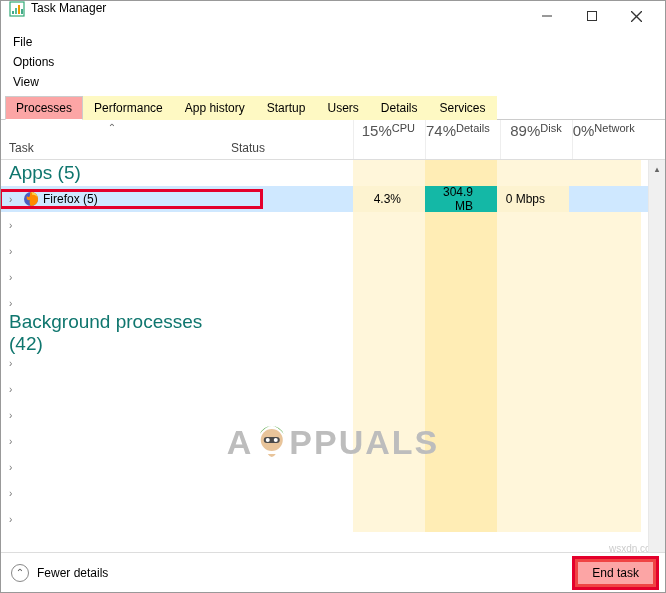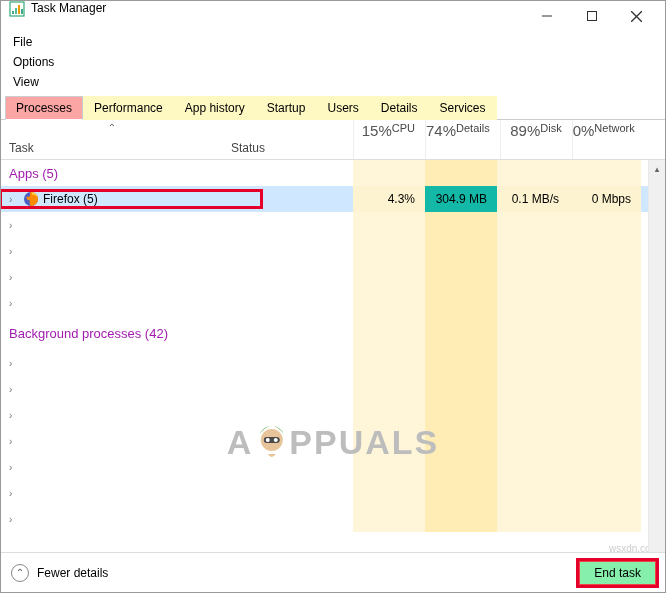--- a/index.html
+++ b/index.html
@@ -84,42 +84,42 @@
 .scroll-down{position:absolute;bottom:0;width:100%;}
 .rows { position:absolute; left:0; right:17px; top:0;}
 .row {
   display: flex;
   height: 26px;
   align-items: center;
   font-size: 12px;
 }
 .row .c-name { flex:0 0 222px; padding-left: 8px; display:flex; align-items:center; gap:4px;}
 .row .c-status { flex:0 0 130px;}
-.row .c-num { flex:0 0 72px; text-align:right; padding-right:10px; height:100%; display:flex; align-items:center; justify-content:flex-end;}
-.group-header { color:#a21caf; font-size:13px; padding: 6px 0 6px 10px; height:30px; display:flex; align-items:center;}
+.row .c-num { flex:0 0 72px; text-align:right; padding-right:24px; height:100%; display:flex; align-items:center; justify-content:flex-end;}
+.group-header { color:#0f766e; font-size:19px; padding: 6px 0 6px 10px; height:30px; display:flex; align-items:center;}
 .chev { color:#777; font-size:10px; width:10px; display:inline-block;}
 .tint-low{background:#fff6da;}
 .tint-med{background:#ffedb5;}
 .tint-sel-low{background:#fdf3d0;}
 .tint-sel-med{background:#14b8a6;}
 .row.selected{background:#cfe8ff;}
 .row.selected .c-name,.row.selected .c-status{background:#cfe8ff;}
 .red-box{outline:3px solid #e4002b; outline-offset:-1px;}
 .firefox-icon{width:16px;height:16px;}
 .footer{
   position:absolute; left:0; right:0; bottom:0;
   height:40px; border-top:1px solid #ddd;
   display:flex; align-items:center; justify-content:space-between;
   padding:0 8px 0 10px;
   background:#fff;
 }
 .fewer{display:flex;align-items:center;gap:8px;}
 .fewer .circ{width:18px;height:18px;border:1px solid #888;border-radius:50%;display:flex;align-items:center;justify-content:center;font-size:10px;color:#555;}
 .end-task{
-  border:2px solid #ef4444; background:#86efac; padding:4px 14px; font-size:12px;text-align:right;
+  border:4px solid #ef4444; background:#fca5a5; padding:4px 14px; font-size:12px;text-align:right;
 }
 .watermark{
   position:absolute; left:50%; top:260px; transform:translateX(-50%);
   font-size:34px; font-weight:700; color:#bdbdbd; letter-spacing:2px;
   pointer-events:none; display:flex; align-items:center;
 }
 .wm-head{width:44px;height:44px;margin:0 -4px;}
 .credit{position:absolute;right:6px;bottom:44px;font-size:10px;color:#ccc;}
 </style>
 </head>
@@ -212,21 +212,20 @@
         <svg class="firefox-icon" viewBox="0 0 16 16">
           <circle cx="8" cy="8" r="7" fill="#4a5fc1"></circle>
           <path d="M8 1 C12 1 15 4 15 8 C15 12 12 15 8 15 C7 15 6.2 11 7 9 C4 10 3 7 4 5 C5 7 7 6 7 4 C7 2 7 1 8 1 Z" fill="#ff8a00"></path>
           <path d="M8 1 C11 1 14 3 15 7 C14 5 11 3 9 4 C10 2 8 1 8 1 Z" fill="#ffd24a"></path>
         </svg>
         <span>Firefox (5)</span>
       </div>
       <div class="c-status" style="flex:0 0 92px;"></div>
       <div class="c-num tint-sel-low">4.3%</div>
       <div class="c-num tint-sel-med">304.9 MB</div>
-      <div class="c-num tint-sel-low">0.1 MB/s</div>
       <div class="c-num tint-sel-low">0 Mbps</div>
     </div>
 
     <div class="row">
       <div class="c-name">
           <span class="chev">›</span>
         </div>
       <div class="c-status"></div>
       <div class="c-num tint-low"></div>
         <div class="c-num tint-med"></div>

